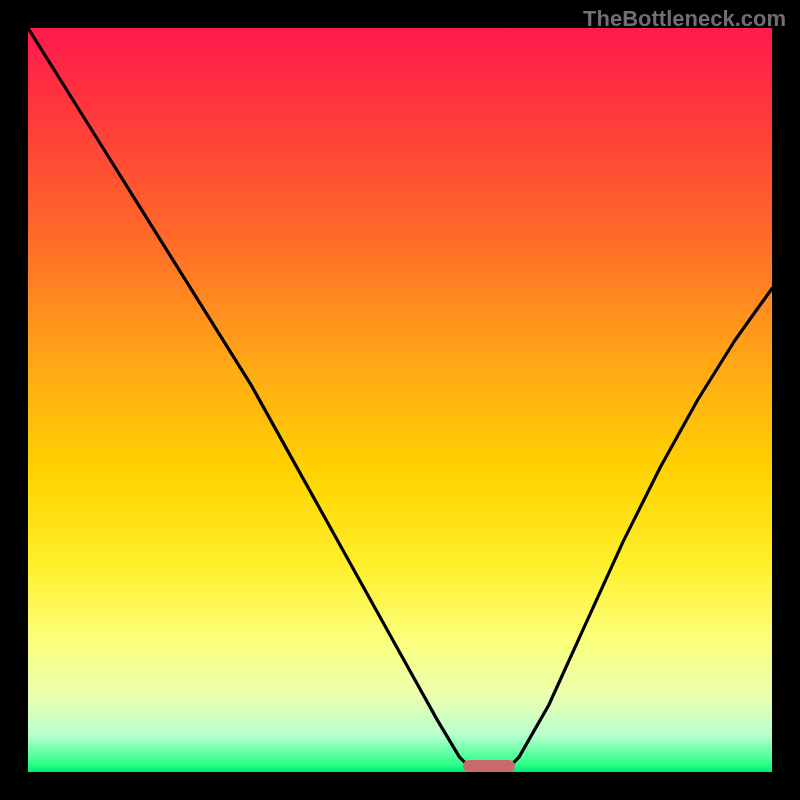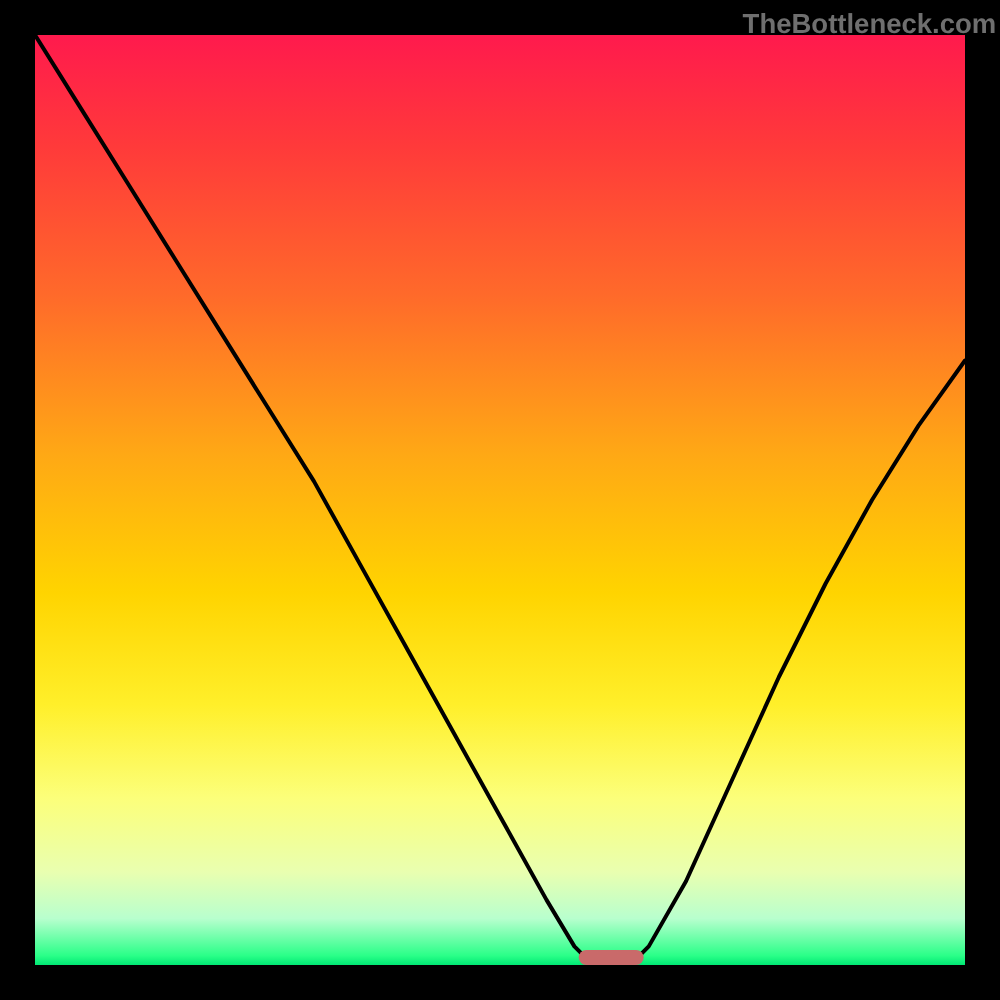--- a/index.html
+++ b/index.html
@@ -49,21 +49,21 @@
     position: absolute;
     width: 52px;
     height: 12px;
     border-radius: 6px;
     background: #c96a6a;
     transform: translate(-50%, -50%);
   }
   .watermark {
     position: absolute;
     top: 6px;
-    right: 3px;
+    right: 14px;
     font-family: Arial, Helvetica, sans-serif;
     font-size: 22px;
     font-weight: 600;
     color: #6f6f6f;
     user-select: none;
   }
 </style>
 </head>
 <body>
 

